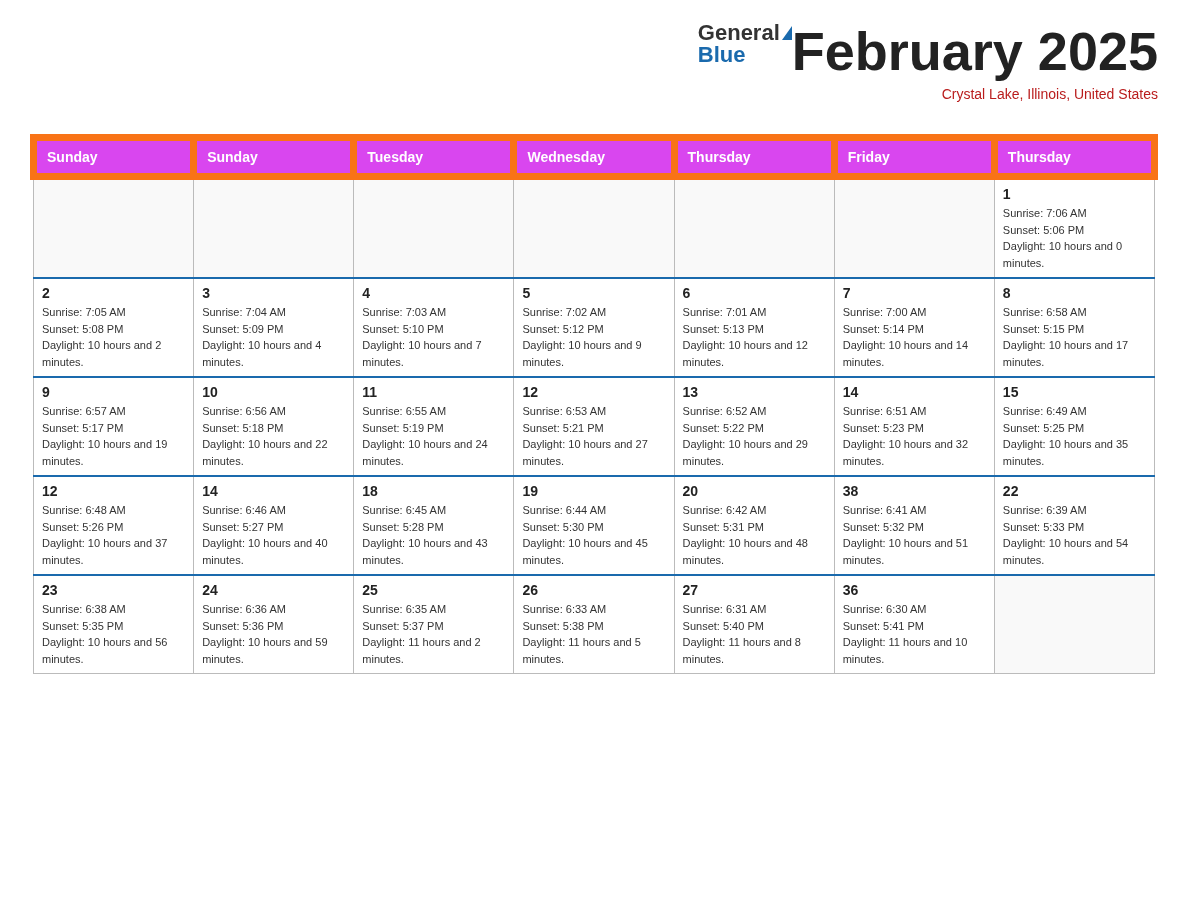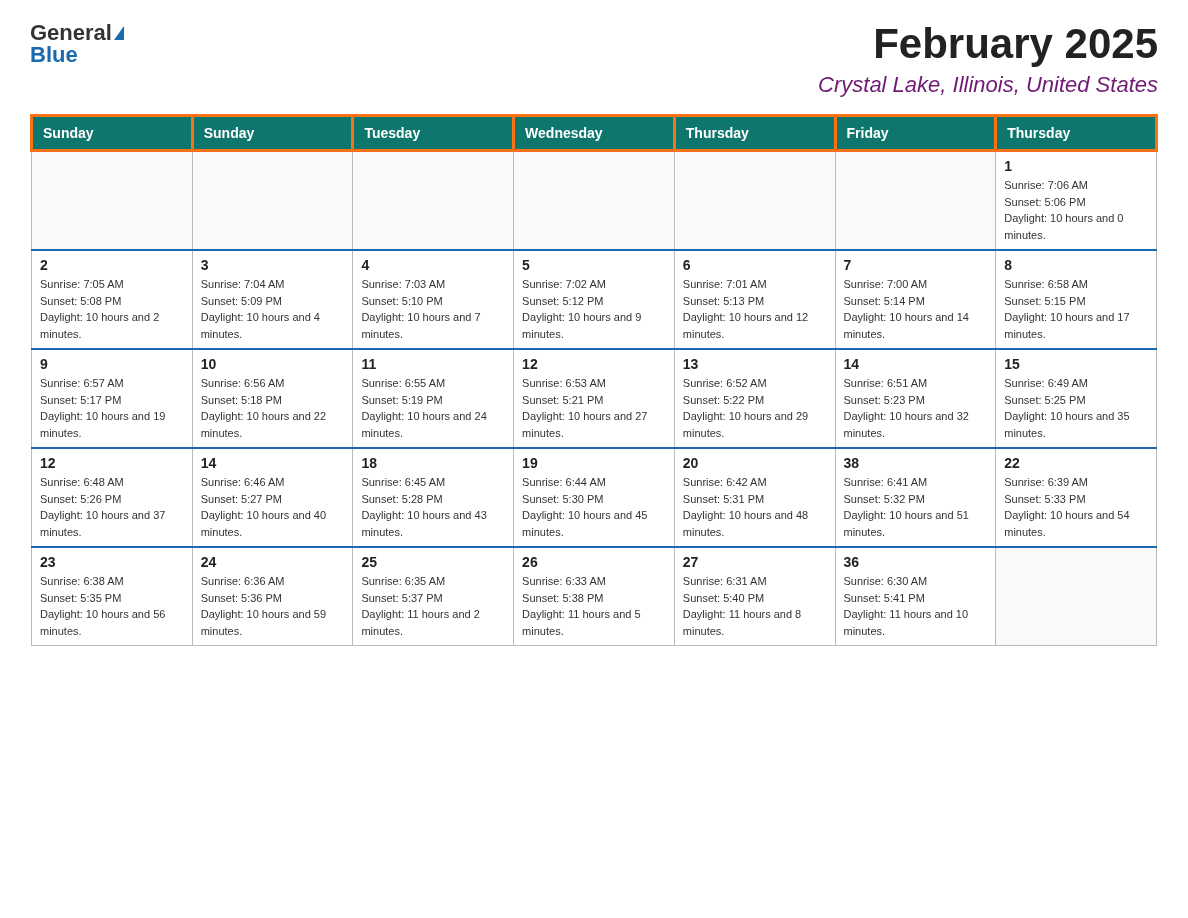--- a/index.html
+++ b/index.html
@@ -4,23 +4,23 @@
   <style>
     * { box-sizing: border-box; margin: 0; padding: 0; }
     body {
       font-family: Arial, sans-serif;
       background: #fff;
       padding: 20px 30px;
       color: #333;
     }
     .header {
       display: flex;
-      justify-content: space-between;
+      justify-content: flex-end;
       align-items: flex-start;
-      margin-bottom: 16px;
+      margin-bottom: 32px;
     }
     .logo {
       display: flex;
       flex-direction: column;
       align-items: flex-start;
     }
     .logo-general {
       font-size: 22px;
       font-weight: bold;
       color: #333;
@@ -37,43 +37,42 @@
       border-left: 10px solid transparent;
       border-bottom: 14px solid #1a6aad;
       display: inline-block;
       margin-left: 2px;
       vertical-align: middle;
     }
     .title-block {
       text-align: right;
     }
     .calendar-title {
-      font-size: 42px;
+      font-size: 54px;
       font-weight: bold;
       color: #222;
     }
     .calendar-subtitle {
-      font-size: 22px;
-      color: #701a75;
+      font-size: 14px;
+      color: #b91c1c;
       margin-top: 4px;
-      font-style: italic;
     }
     .calendar {
       width: 100%;
       border-collapse: collapse;
       border: 1px solid #aaa;
     }
     .calendar thead tr th {
-      background-color: #0f766e;
+      background-color: #d946ef;
       color: #fff;
       font-size: 14px;
       font-weight: bold;
       padding: 8px 10px;
       text-align: left;
-      border: 3px solid #f97316;
+      border: 7px solid #f97316;
     }
     .calendar tbody tr td {
       border: 1px solid #bbb;
       vertical-align: top;
       padding: 6px 8px;
       width: 14.28%;
       min-height: 90px;
       font-size: 11.5px;
       color: #333;
       background: #fff;

